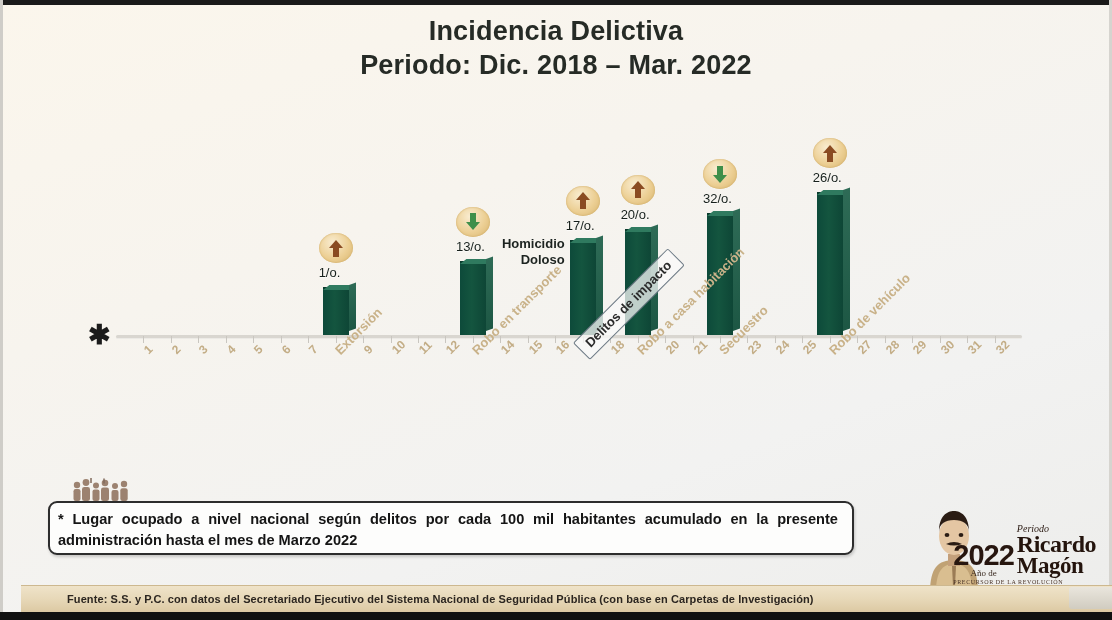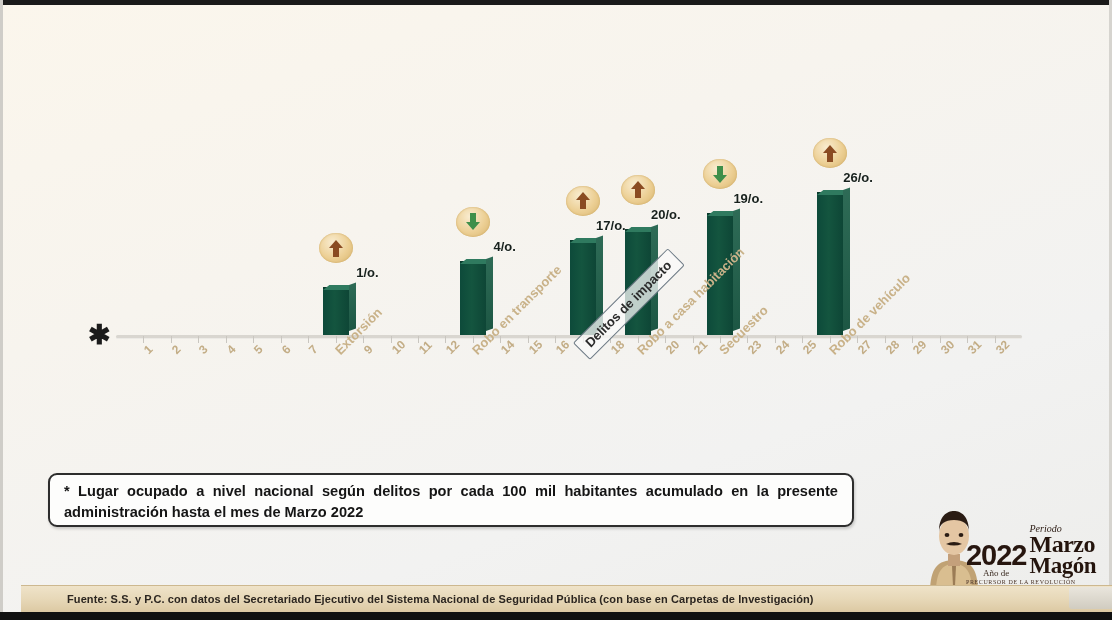--- a/index.html
+++ b/index.html
@@ -84,24 +84,24 @@
     content: "";
     position: absolute;
     left: 0; top: -4px;
     width: 26px; height: 5px;
     background: #2f7a5f;
     transform: skewX(-52deg);
     transform-origin: bottom left;
   }
   .bar-value {
     position: absolute;
-    font-size: 13px; font-weight: bold;
+    font-size: 13px; font-weight: normal;
     color: #17201c;
     white-space: nowrap;
-    text-align: right;
+    text-align: left;
     width: 60px;
     text-shadow: 0 1px 0 rgba(255,255,255,.6);
   }
   
   .arrow-badge {
     position: absolute;
     width: 34px; height: 30px;
     border-radius: 50%;
     background: radial-gradient(circle at 40% 32%, #f9ecd0 0%, #eccf94 55%, #d7b46e 100%);
     box-shadow: inset 0 0 2px #c9a45c;
@@ -149,26 +149,26 @@
 
   
   .people-deco {
     position: absolute;
     left: 70px; top: 476px;
     width: 64px; height: 26px;
     opacity: .85;
   }
   .note-box {
     position: absolute;
-    left: 48px; top: 473px;
+    left: 48px; top: 501px;
     width: 806px; height: 54px;
     background: #fdfdfc;
     border: 2px solid #2d2d2d;
     border-radius: 9px;
-    padding: 6px 14px 4px 14px;
+    padding: 6px 14px 4px 8px;
     box-shadow: 1px 2px 3px rgba(0,0,0,.18);
   }
   .note-text {
     font-size: 14.6px;
     font-weight: bold;
     color: #151515;
     line-height: 21px;
     text-align: justify;
     text-align-last: left;
   }
@@ -240,20 +240,24 @@
 </style>
 </head>
 <body>
 
 <div id="slide">
 
   <div class="letterbox-top"></div>
   <div class="edge-left"></div>
   <div class="edge-right"></div>
 
+  <div class="title-block">
+    <div class="title-line1">Incidencia Delictiva</div>
+    <div class="title-line2">Periodo: Dic. 2018 – Mar. 2022</div>
+  </div>
 
   <div id="plot">
     <div class="axis-line"></div>
     <div class="axis-asterisk">✱</div>
     <div id="ticks">
         <div class="tickmark" style="left: 63.4545px;"></div>
         <div class="tickmark" style="left: 90.9091px;"></div>
         <div class="tickmark" style="left: 118.364px;"></div>
         <div class="tickmark" style="left: 145.818px;"></div>
         <div class="tickmark" style="left: 173.273px;"></div>
@@ -315,42 +319,42 @@
       </div>
     <div id="bars">
         <div class="bar" title="Extorsión — 8/o." style="left: 242.636px; top: 187px; height: 48px;"></div>
         <div class="bar-value" style="left: 238.636px; top: 165px;">1/o.</div>
         <div class="arrow-badge" style="left: 238.636px; top: 133px;">
           <svg width="18" height="19" viewBox="0 0 18 19">
             <path d="M9 1 L16 9 L12 9 L12 18 L6 18 L6 9 L2 9 Z" fill="#8a4b22"></path>
           </svg>
         </div>
         <div class="bar" title="Robo en transporte — 13/o." style="left: 379.909px; top: 160.611px; height: 74.3889px;"></div>
-        <div class="bar-value" style="left: 375.909px; top: 138.611px;">4/o.</div>
+        <div class="bar-value" style="left: 375.909px; top: 138.611px;">13/o.</div>
         <div class="arrow-badge" style="left: 375.909px; top: 106.611px;">
           <svg width="18" height="19" viewBox="0 0 18 19">
             <path d="M9 18 L2 10 L6 10 L6 1 L12 1 L12 10 L16 10 Z" fill="#3f8f4a"></path>
           </svg>
         </div>
         <div class="bar" title="Delitos de impacto — 17/o." style="left: 489.727px; top: 139.5px; height: 95.5px;"></div>
         <div class="bar-value" style="left: 485.727px; top: 117.5px;">17/o.</div>
         <div class="arrow-badge" style="left: 485.727px; top: 85.5px;">
           <svg width="18" height="19" viewBox="0 0 18 19">
             <path d="M9 1 L16 9 L12 9 L12 18 L6 18 L6 9 L2 9 Z" fill="#8a4b22"></path>
           </svg>
         </div>
         <div class="bar" title="Robo a casa habitación — 19/o." style="left: 544.636px; top: 128.944px; height: 106.056px;"></div>
         <div class="bar-value" style="left: 540.636px; top: 106.944px;">20/o.</div>
         <div class="arrow-badge" style="left: 540.636px; top: 74.9444px;">
           <svg width="18" height="19" viewBox="0 0 18 19">
             <path d="M9 1 L16 9 L12 9 L12 18 L6 18 L6 9 L2 9 Z" fill="#8a4b22"></path>
           </svg>
         </div>
         <div class="bar" title="Secuestro — 22/o." style="left: 627px; top: 113.111px; height: 121.889px;"></div>
-        <div class="bar-value" style="left: 623px; top: 91.1111px;">19/o.</div>
+        <div class="bar-value" style="left: 623px; top: 91.1111px;">32/o.</div>
         <div class="arrow-badge" style="left: 623px; top: 59.1111px;">
           <svg width="18" height="19" viewBox="0 0 18 19">
             <path d="M9 18 L2 10 L6 10 L6 1 L12 1 L12 10 L16 10 Z" fill="#3f8f4a"></path>
           </svg>
         </div>
         <div class="bar" title="Robo de vehículo — 26/o." style="left: 736.818px; top: 92px; height: 143px;"></div>
         <div class="bar-value" style="left: 732.818px; top: 70px;">26/o.</div>
         <div class="arrow-badge" style="left: 732.818px; top: 38px;">
           <svg width="18" height="19" viewBox="0 0 18 19">
             <path d="M9 1 L16 9 L12 9 L12 18 L6 18 L6 9 L2 9 Z" fill="#8a4b22"></path>
@@ -359,20 +363,24 @@
       </div>
     <div id="cats">
         <div class="cat-label" style="left: 251.636px; top: 247px;">Extorsión</div>
         <div class="cat-label" style="left: 388.909px; top: 247px;">Robo en transporte</div>
         <div class="cat-label boxed" style="left: 492.727px; top: 243px;">Delitos de impacto</div>
         <div class="cat-label" style="left: 553.636px; top: 247px;">Robo a casa habitación</div>
         <div class="cat-label" style="left: 636px; top: 247px;">Secuestro</div>
         <div class="cat-label" style="left: 745.818px; top: 247px;">Robo de vehículo</div>
       </div>
 
+    <div class="callout" id="callout" style="left: 396.727px; top: 135.5px; width: 88px;">
+      <span>Homicidio</span><br>
+      <span>Doloso</span>
+    </div>
   </div>
 
   <svg class="people-deco" viewBox="0 0 64 26">
     <g fill="#8d6f5a">
       <circle cx="7" cy="9" r="3.2"></circle>
         <rect x="3.5" y="13" width="7" height="12" rx="2.2"></rect>
       <circle cx="16" cy="6.5" r="3.4"></circle>
         <rect x="12" y="11" width="8" height="14" rx="2.3"></rect>
       <circle cx="26" cy="9.5" r="3"></circle>
         <rect x="22.5" y="13.5" width="7" height="11.5" rx="2.1"></rect>
@@ -409,21 +417,21 @@
     <div class="logo-text">
       <table style="border-collapse:collapse">
         <tbody>
             <tr>
           <td style="vertical-align:bottom;padding:0">
             <span class="logo-year">2022</span>
             <span class="logo-ano">Año de</span>
           </td>
           <td style="vertical-align:bottom;padding:0 0 2px 3px">
             <div class="logo-name1">Periodo</div>
-            <div class="logo-name2">Marzo</div>
+            <div class="logo-name2">Ricardo</div>
             <div class="logo-name3">Magón</div>
           </td>
         </tr>
       </tbody>
         </table>
       <div class="logo-sub">PRECURSOR DE LA REVOLUCIÓN</div>
     </div>
   </div>
 
   <div class="source-bar">

